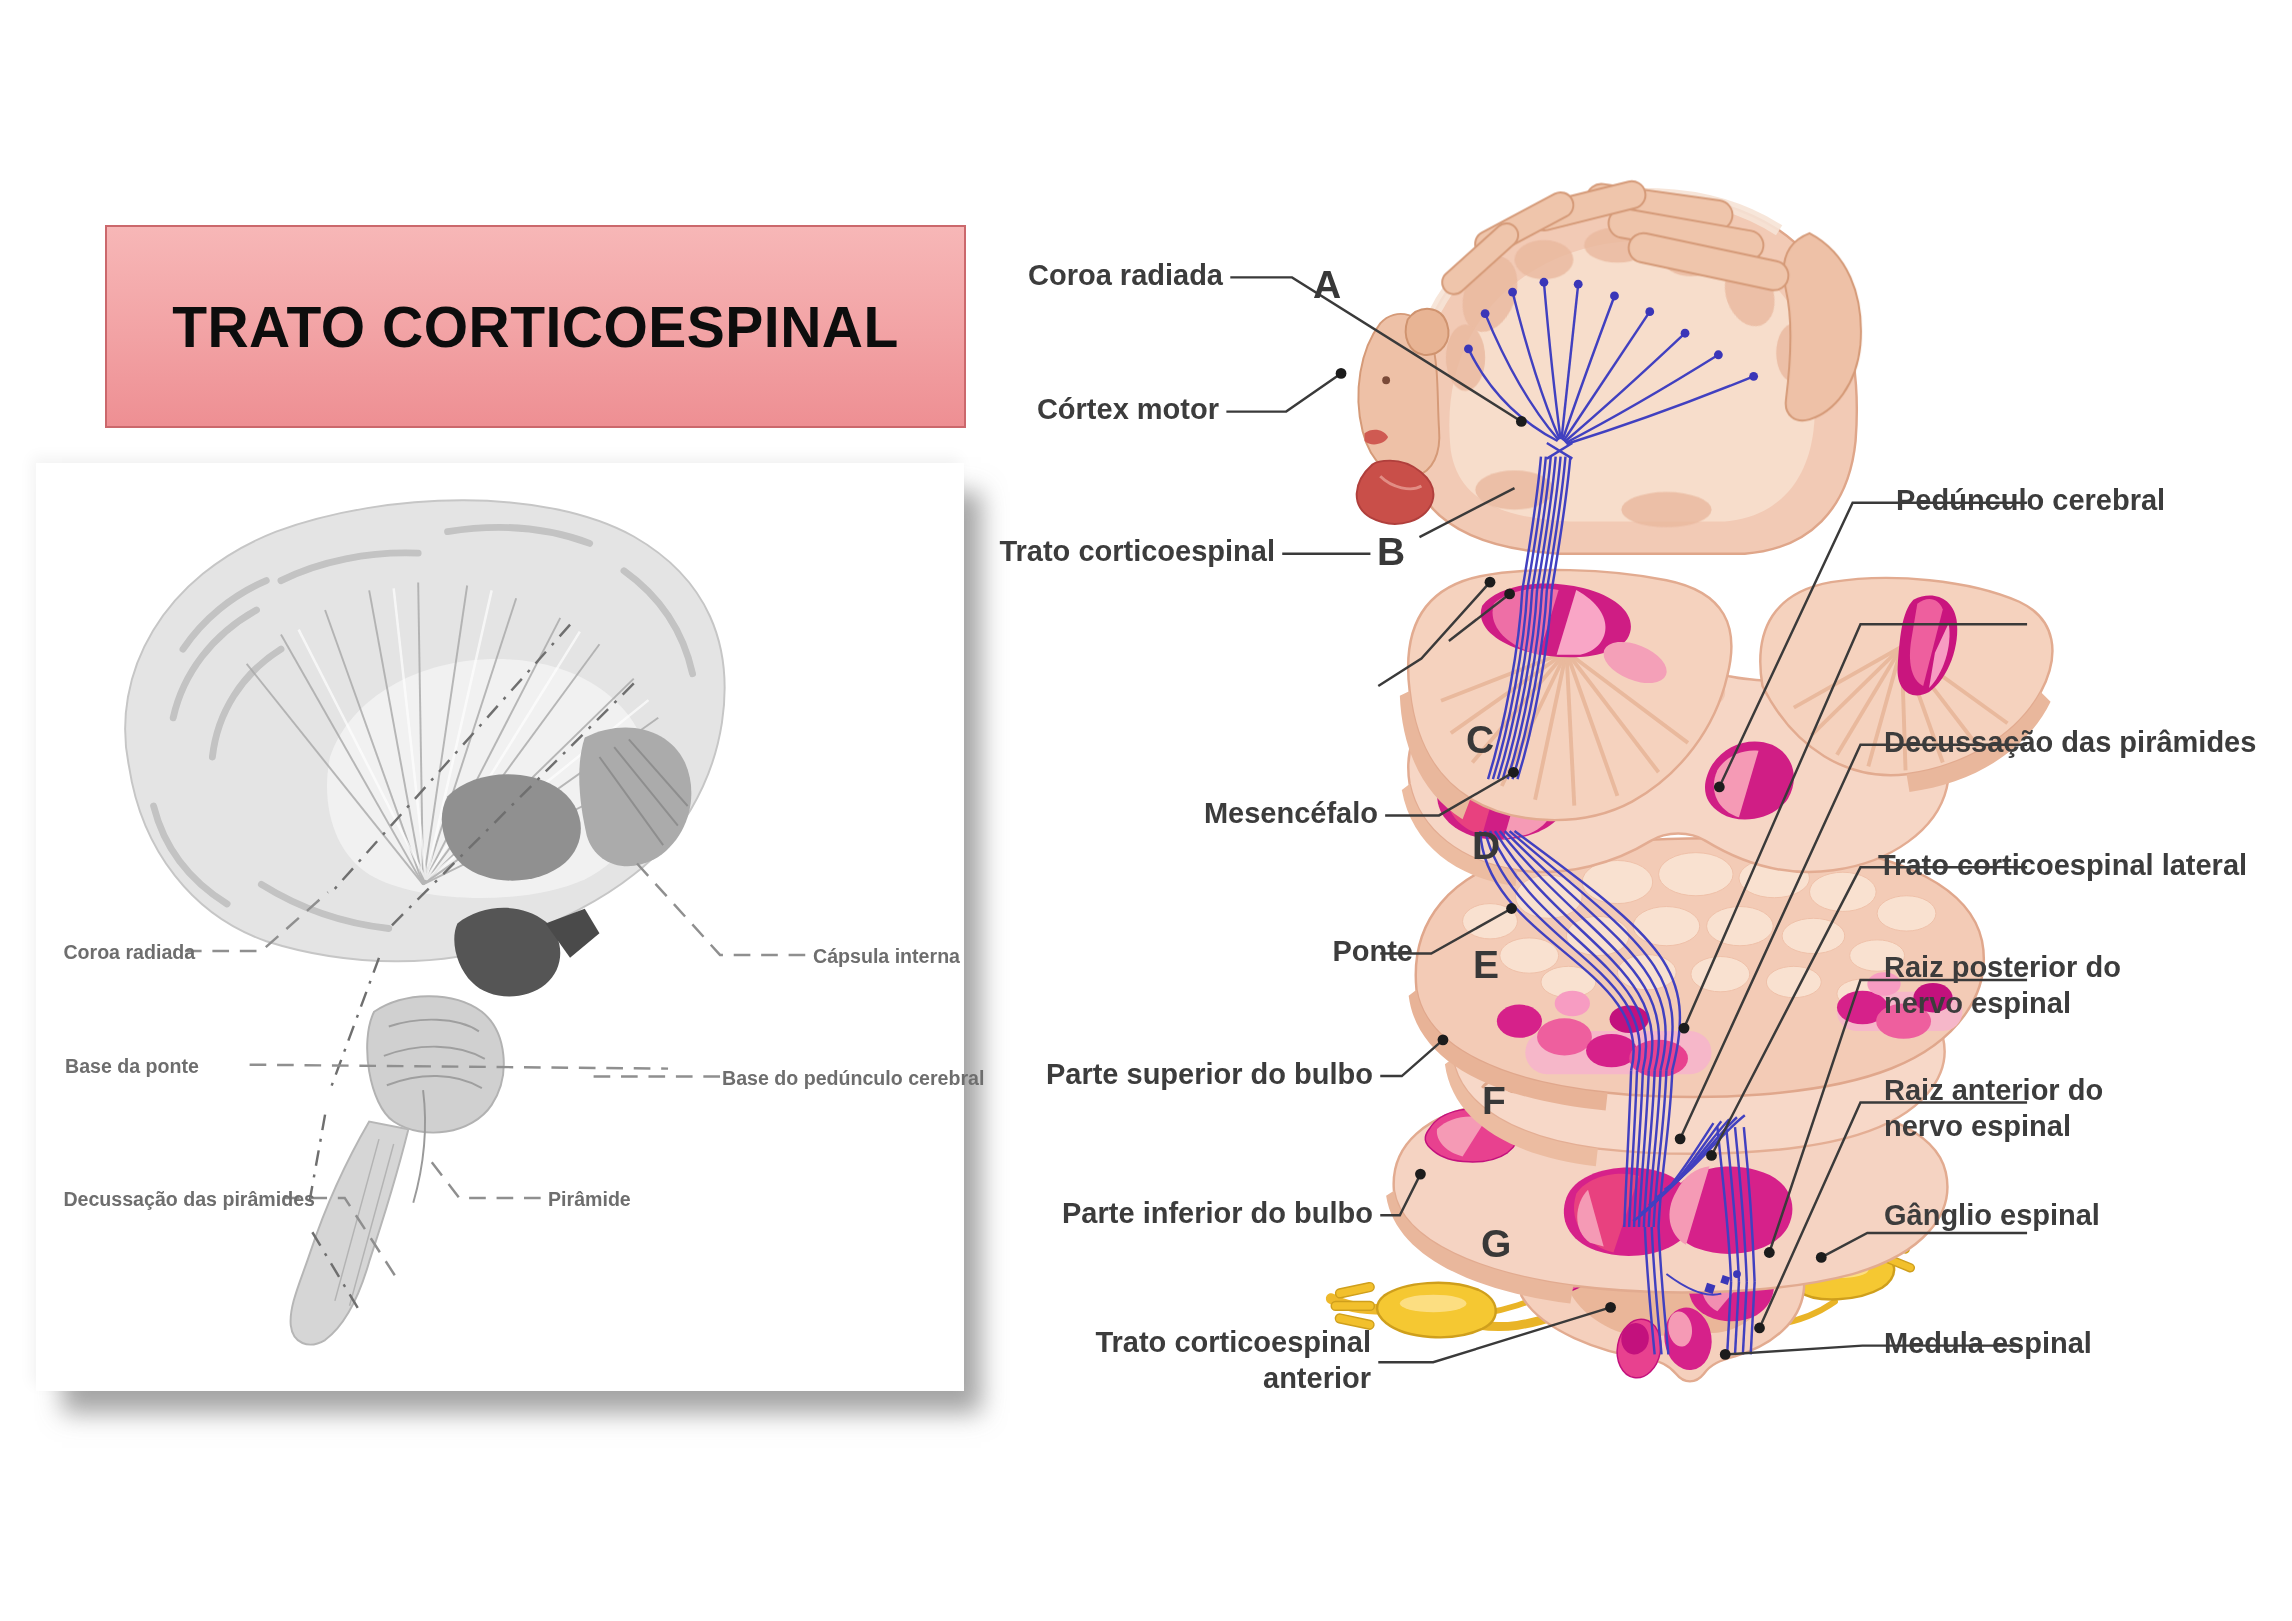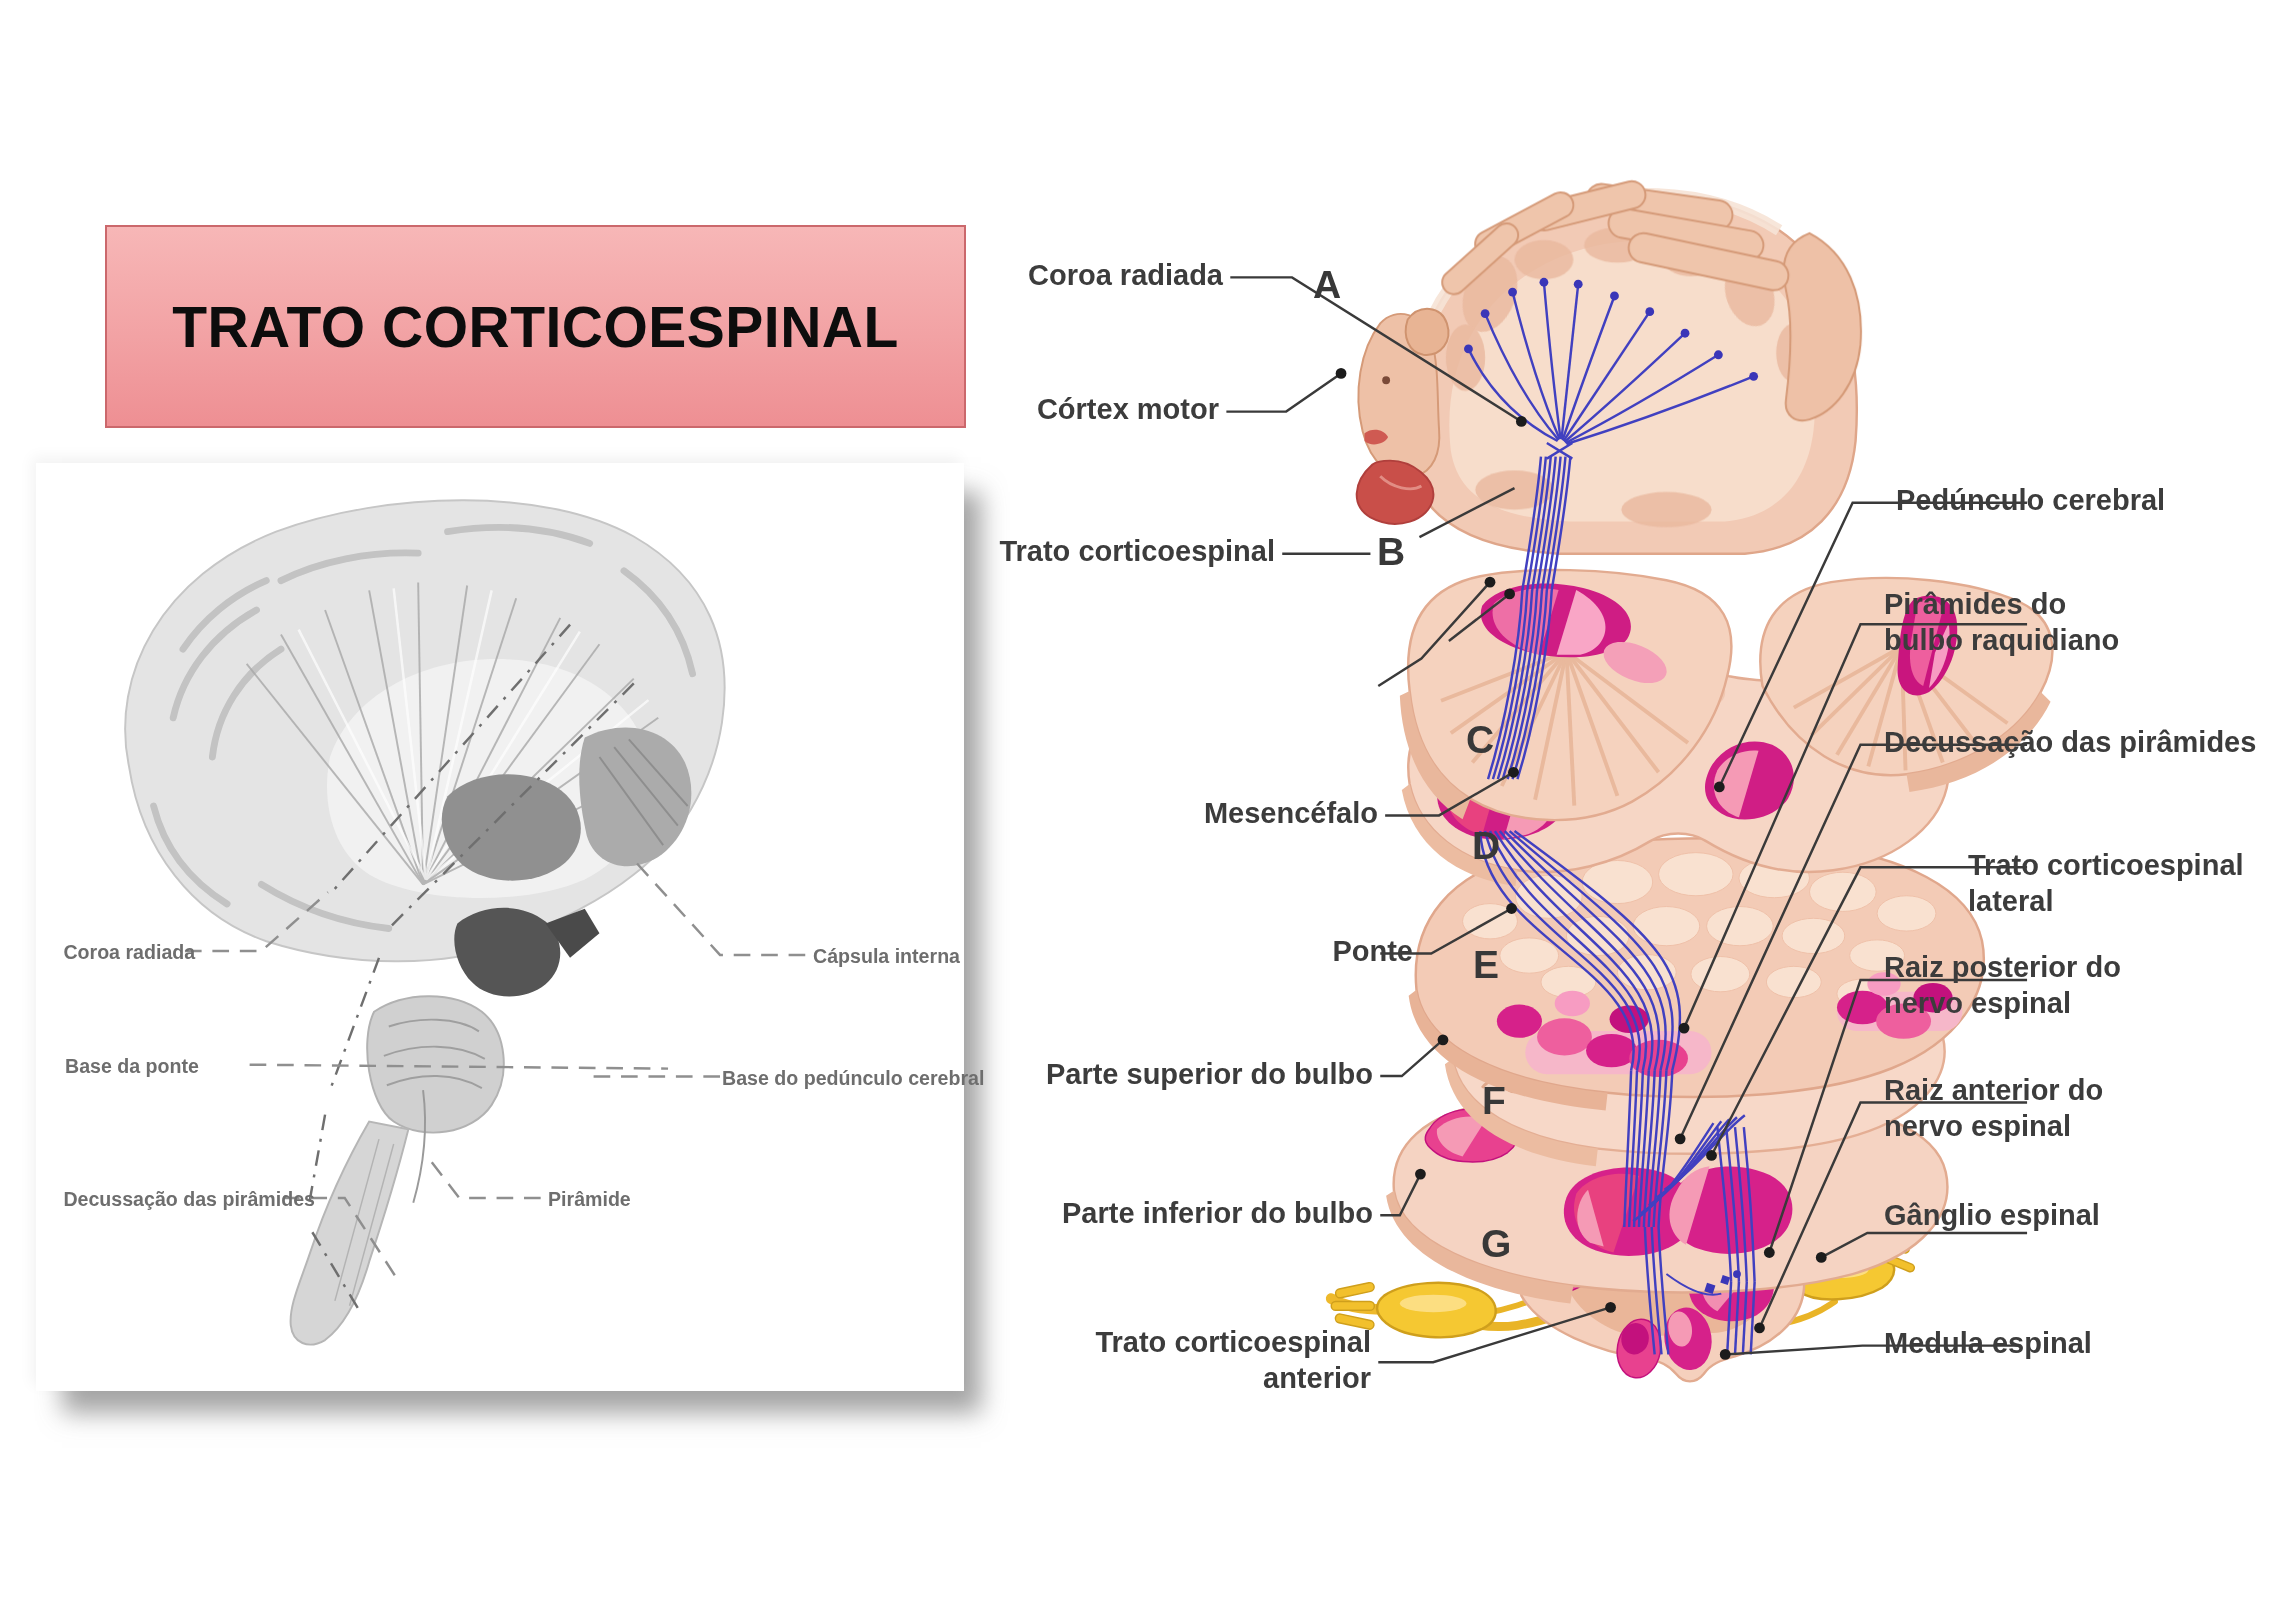--- a/index.html
+++ b/index.html
@@ -461,24 +461,22 @@
   <div class="lbl r" style="right:1074px;top:391px">Córtex motor</div>
   <div class="lbl r" style="right:1018px;top:533px">Trato corticoespinal</div>
   <div class="lbl r" style="right:915px;top:795px">Mesencéfalo</div>
   <div class="lbl r" style="right:880px;top:933px">Ponte</div>
   <div class="lbl r" style="right:920px;top:1056px">Parte superior do bulbo</div>
   <div class="lbl r" style="right:920px;top:1195px">Parte inferior do bulbo</div>
   <div class="lbl r" style="right:922px;top:1324px">Trato corticoespinal
 anterior</div>
 
   <div class="lbl" style="left:1896px;top:482px">Pedúnculo cerebral</div>
-  <div class="lbl" style="left:1884px;top:586px">Pirâmides do
-bulbo raquidiano</div>
   <div class="lbl" style="left:1884px;top:724px">Decussação das pirâmides</div>
-  <div class="lbl" style="left:1968px;top:847px">Trato corticoespinal lateral</div>
+  <div class="lbl" style="left:1878px;top:847px">Trato corticoespinal lateral</div>
   <div class="lbl" style="left:1884px;top:949px">Raiz posterior do
 nervo espinal</div>
   <div class="lbl" style="left:1884px;top:1072px">Raiz anterior do
 nervo espinal</div>
   <div class="lbl" style="left:1884px;top:1197px">Gânglio espinal</div>
   <div class="lbl" style="left:1884px;top:1325px">Medula espinal</div>
 
   <div class="letter" style="left:1313px;top:263px">A</div>
   <div class="letter" style="left:1377px;top:530px">B</div>
   <div class="letter" style="left:1466px;top:718px">C</div>

